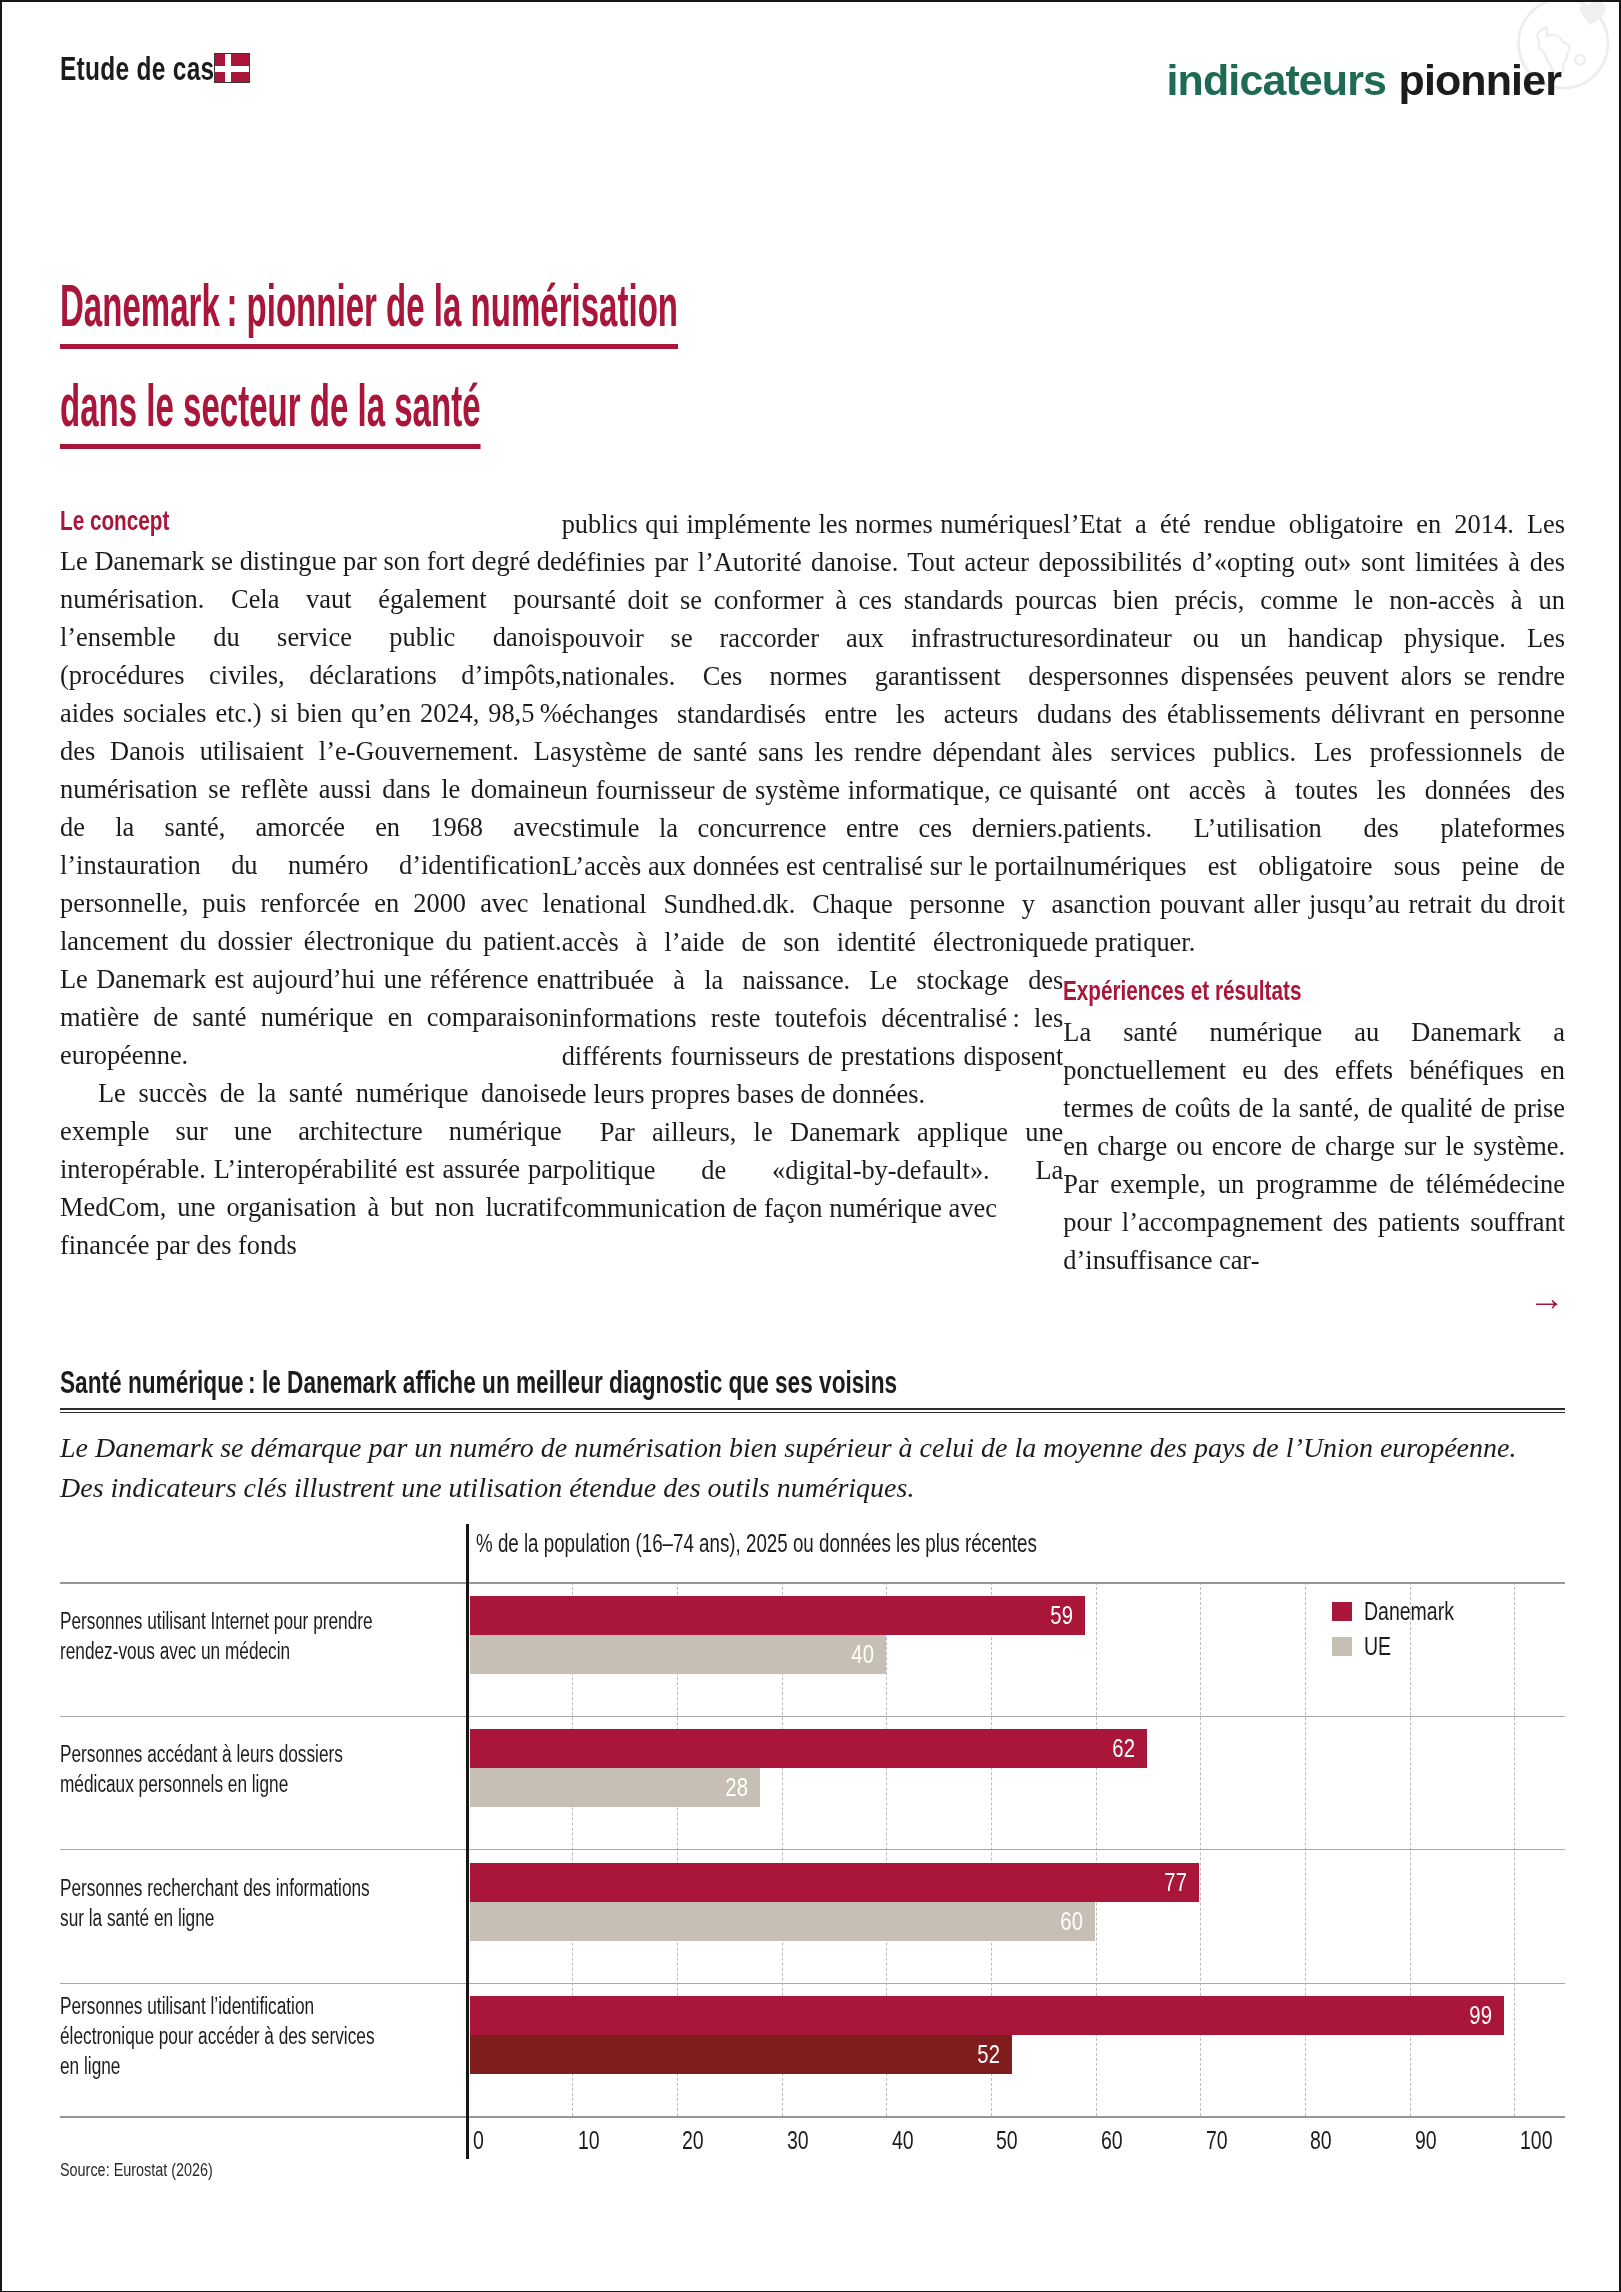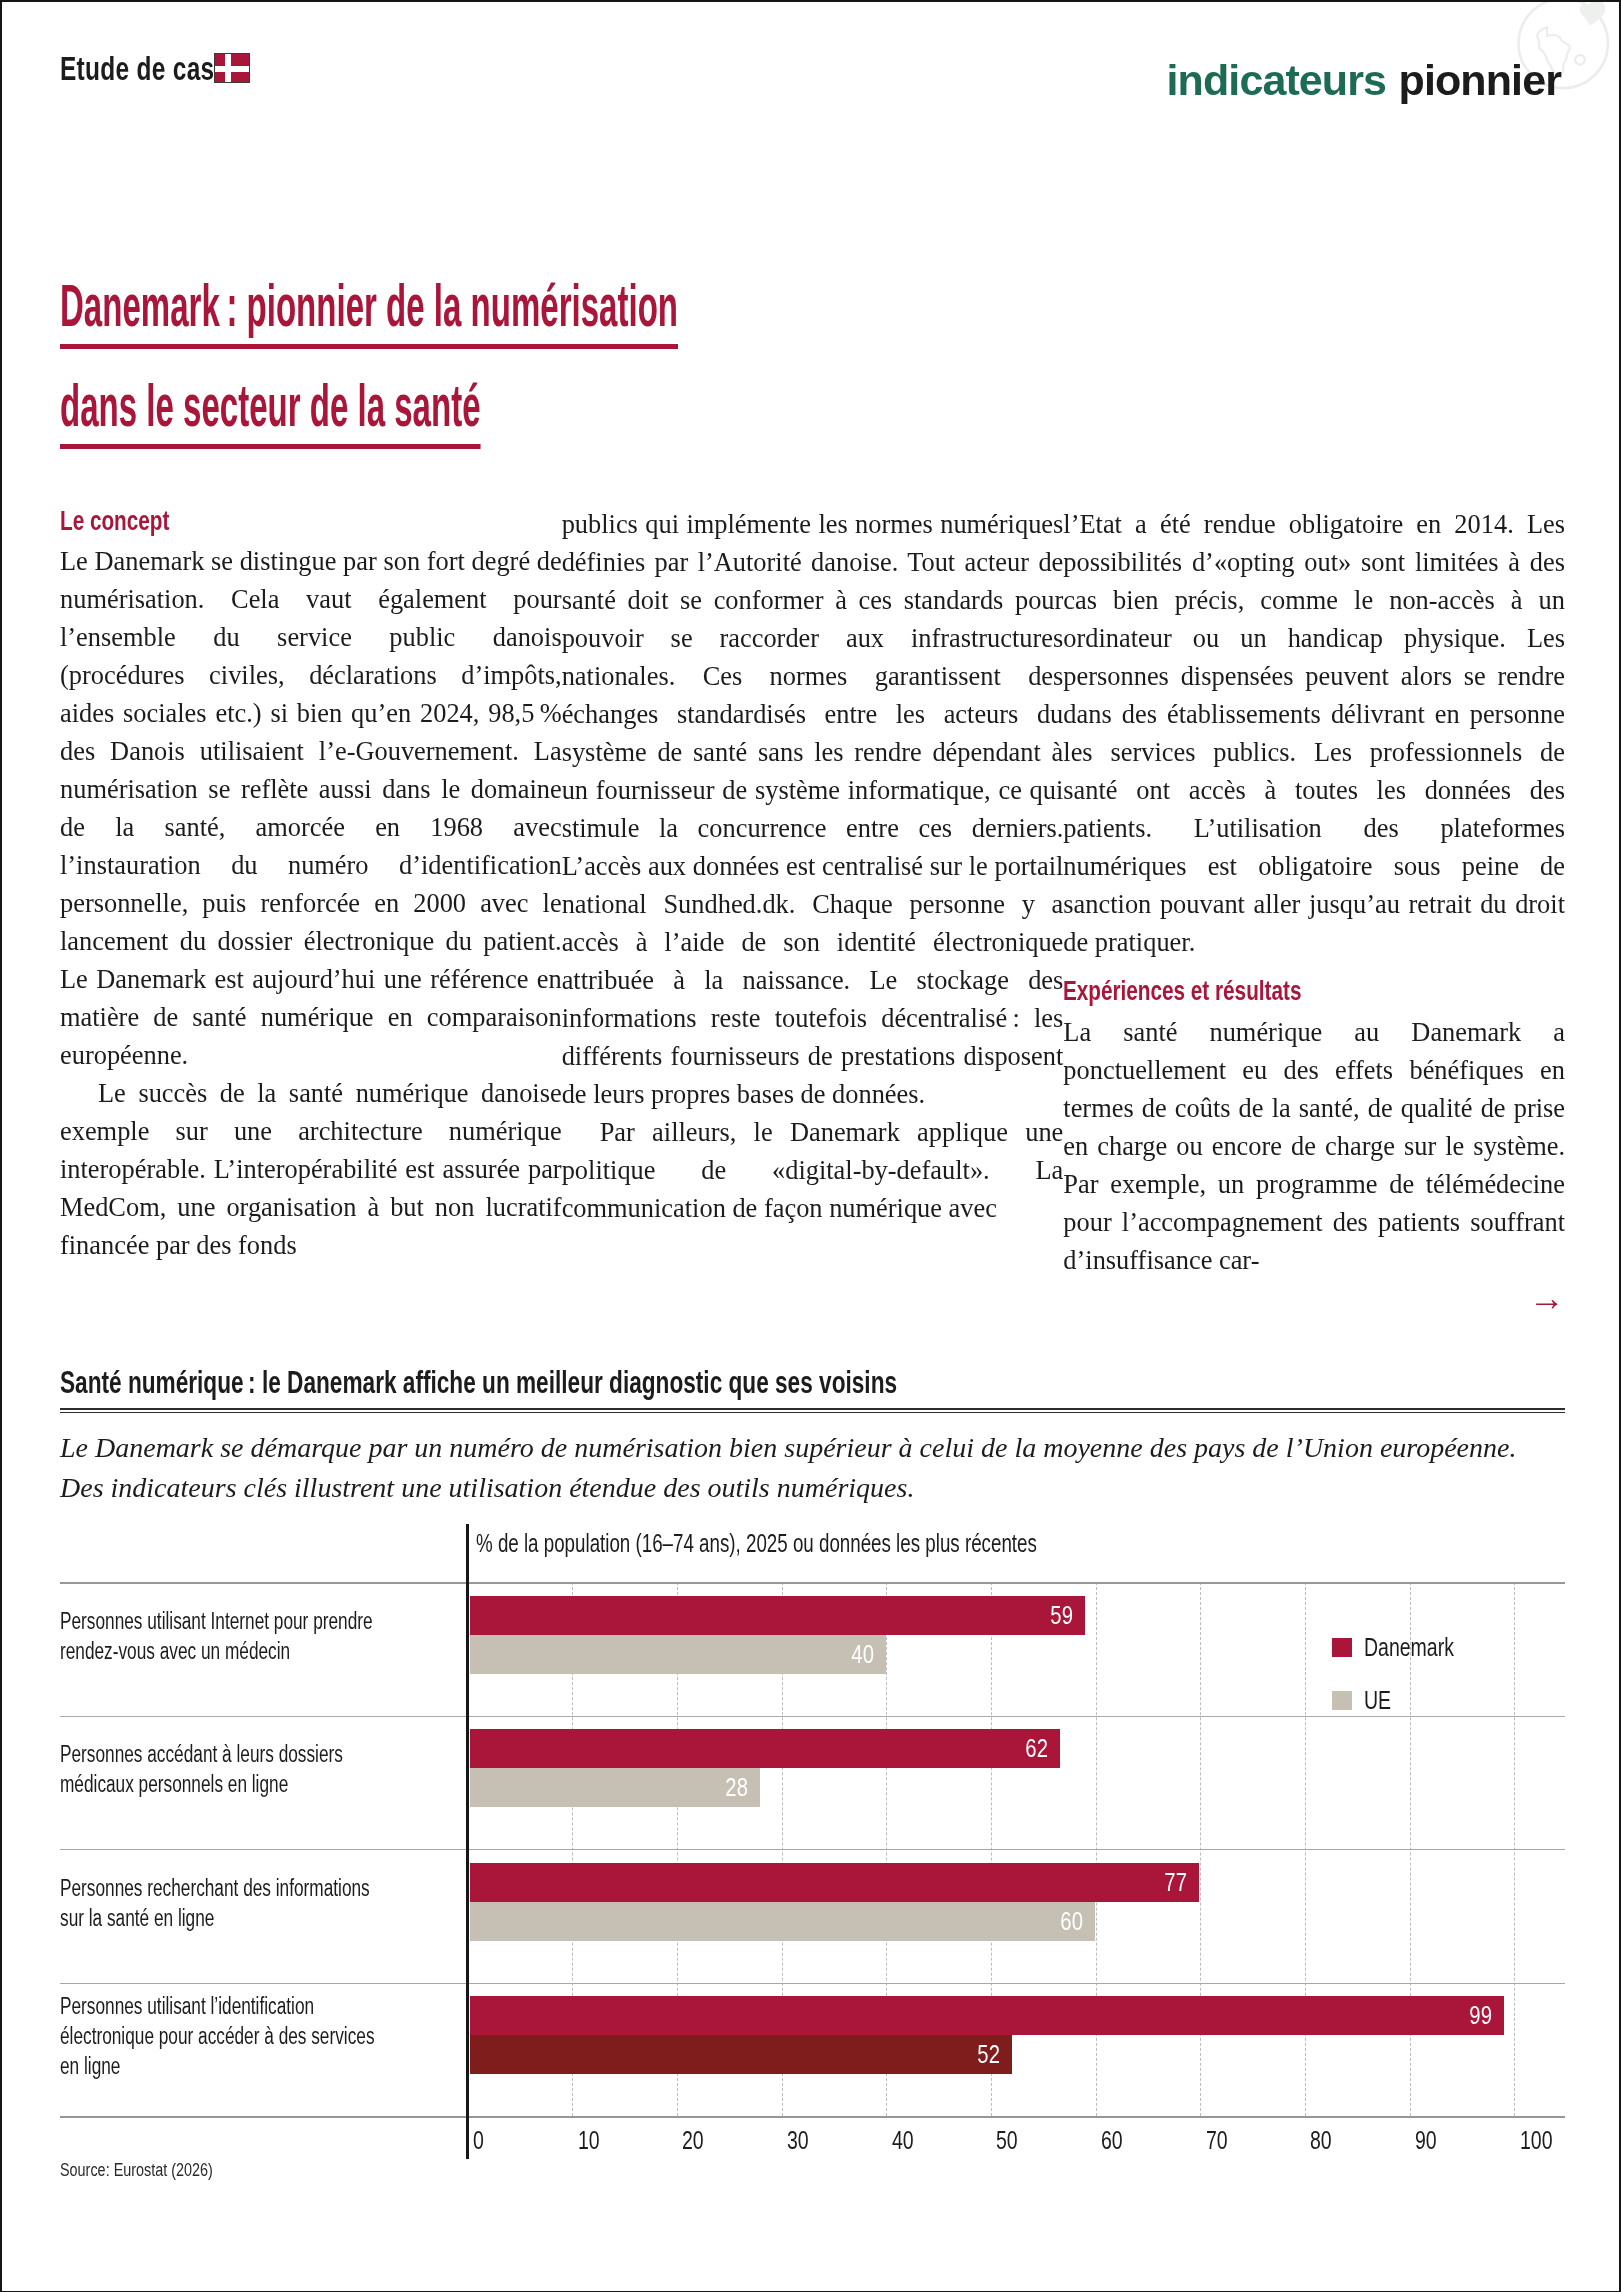--- a/index.html
+++ b/index.html
@@ -76,21 +76,21 @@
   .cat{
     position:absolute;left:0;width:433px;height:79px;display:flex;align-items:center;
     font-size:23px;line-height:30px;color:#1c1c1c;
     transform:scaleX(.75);transform-origin:0 50%;
   }
   .bar{position:absolute;height:39px;}
   .val{
     position:absolute;right:11.6px;top:0;height:39px;line-height:39px;color:#ffffff;font-size:26px;
     transform:scaleX(.78);transform-origin:100% 50%;
   }
-  .legend{position:absolute;left:1272px;top:73px;display:flex;flex-direction:column;gap:24px;margin-top:36px;}
+  .legend{position:absolute;left:1272px;top:73px;display:flex;flex-direction:column;gap:6px;}
   .legend-item{display:flex;align-items:center;gap:12.5px;}
   .swatch{width:19.7px;height:19.7px;flex:0 0 19.7px;}
   .legend-label{font-size:25px;color:#1c1c1c;transform:scaleX(.78);transform-origin:0 50%;white-space:nowrap;}
   .tick{
     position:absolute;font-size:26px;color:#1c1c1c;white-space:nowrap;
     transform:scaleX(.75);transform-origin:0 0;
   }
 </style>
 </head>
 <body>
@@ -155,21 +155,21 @@
         <div class="axis" style="height: 635px;"></div>
         <div class="caption">% de la population (16–74 ans), 2025 ou données les plus récentes</div>
         <div class="cat" style="top: 72px;">Personnes utilisant Internet pour prendre rendez-vous avec un médecin</div>
         <div class="bar" style="left: 410px; top: 72px; width: 615px; background: rgb(169, 22, 58);">
           <span class="val">59</span>
         </div>
         <div class="bar" style="left: 410px; top: 111px; width: 416px; background: rgb(198, 191, 179);">
           <span class="val">40</span>
         </div>
         <div class="cat" style="top: 205px;">Personnes accédant à leurs dossiers médicaux personnels en ligne</div>
-        <div class="bar" style="left: 410px; top: 205px; width: 590px; background: rgb(169, 22, 58);">
+        <div class="bar" style="left: 410px; top: 205px; width: 646px; background: rgb(169, 22, 58); padding-left: 31px;">
           <span class="val">62</span>
         </div>
         <div class="bar" style="left: 410px; top: 244px; width: 290px; background: rgb(198, 191, 179);">
           <span class="val">28</span>
         </div>
         <div class="cat" style="top: 339px;">Personnes recherchant des informations sur la santé en ligne</div>
         <div class="bar" style="left: 410px; top: 339px; width: 729px; background: rgb(169, 22, 58);">
           <span class="val">77</span>
         </div>
         <div class="bar" style="left: 410px; top: 378px; width: 625px; background: rgb(198, 191, 179);">

